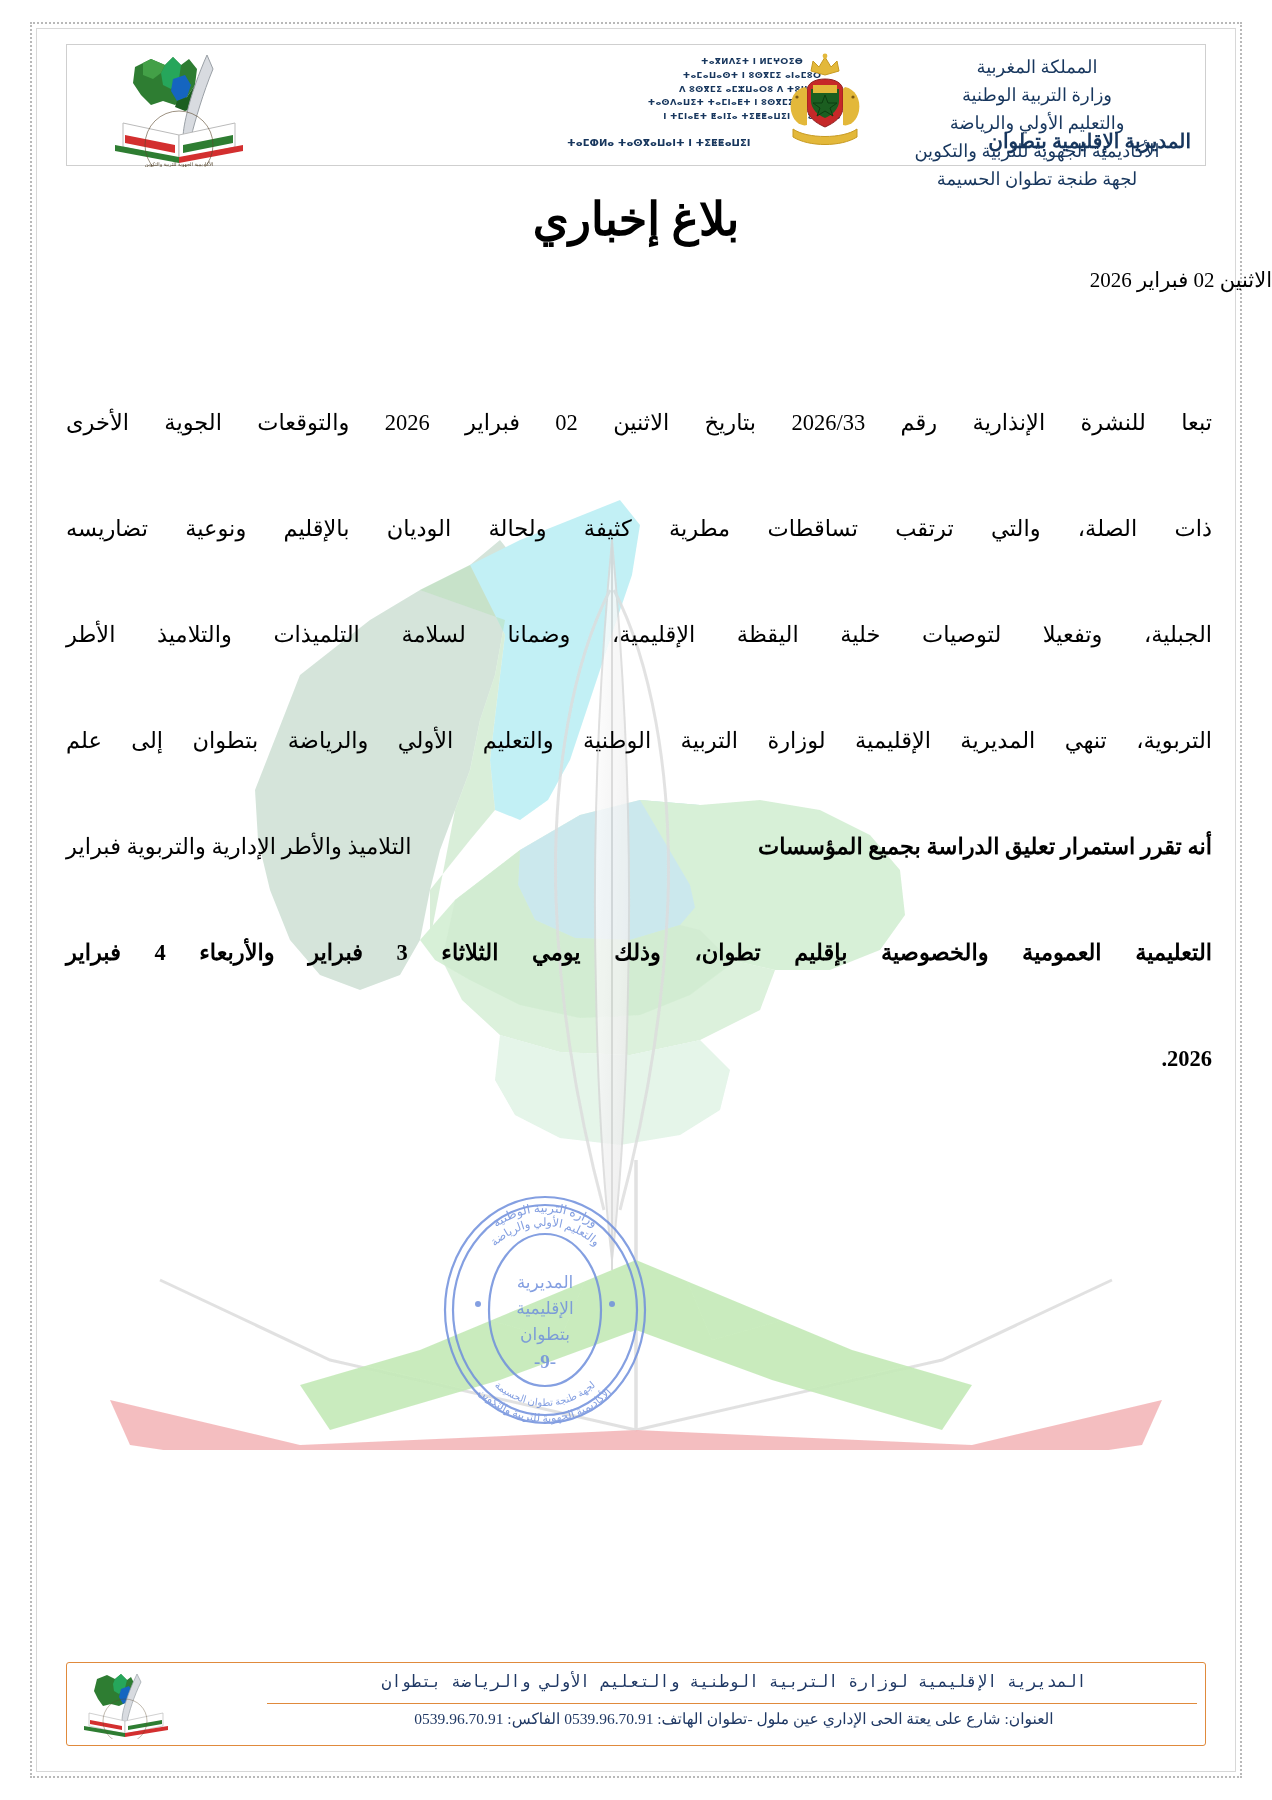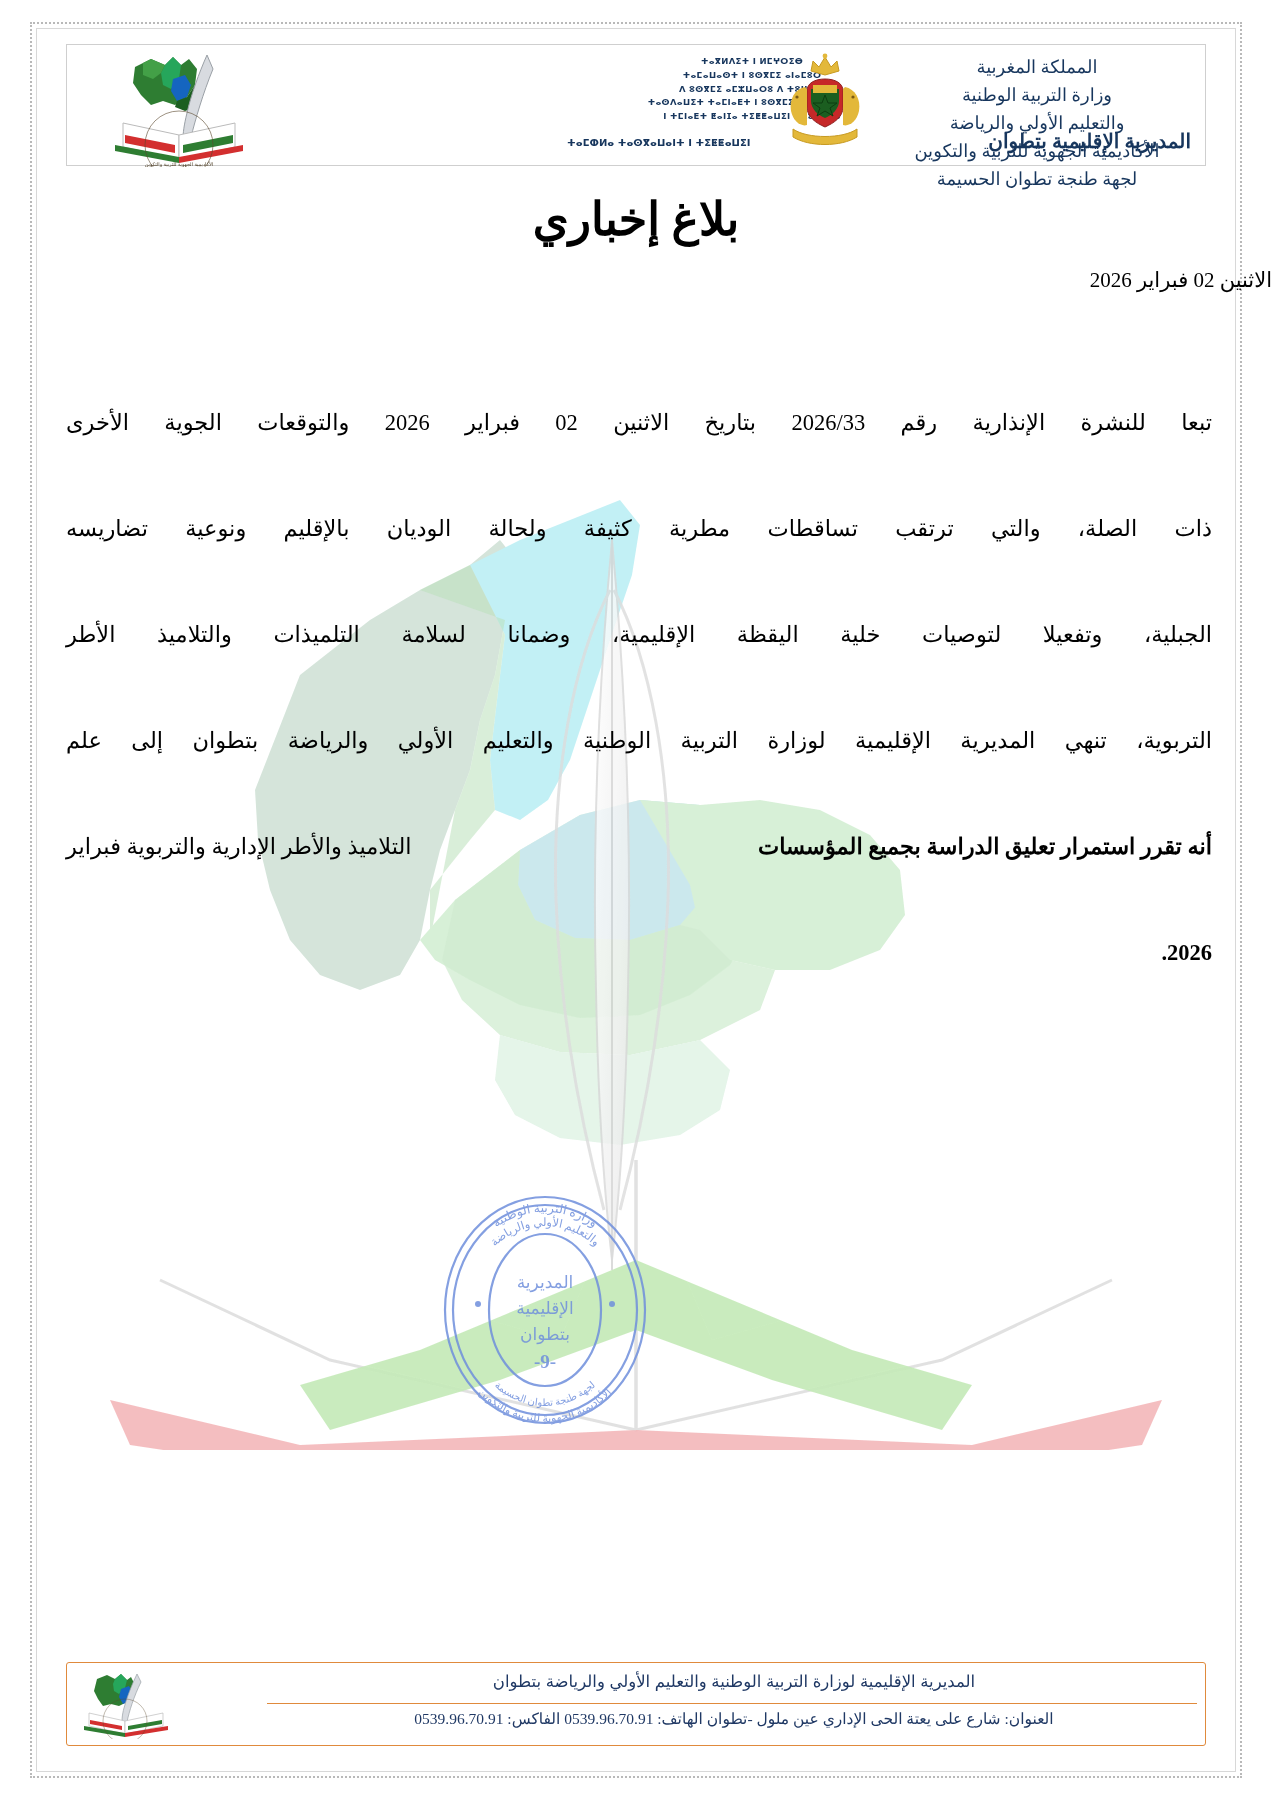--- a/index.html
+++ b/index.html
@@ -184,21 +184,21 @@
     width: 96px; height: 68px;
   }
   #footer-logo svg { width: 100%; height: 100%; }
   #footer-line1 {
     position: absolute;
     right: 16px; top: 9px;
     width: 910px;
     text-align: center;
     color: #1f3864;
     font-size: 16.5px;
-    font-family: Liberation Sans, sans-serif;
+    font-family: Liberation Mono, monospace;
   }
   #footer-rule {
     position: absolute;
     right: 8px; top: 40px;
     width: 930px;
     height: 0;
     border-top: 1px solid #e08a3c;
   }
   #footer-line2 {
     position: absolute;
@@ -343,20 +343,21 @@
 
   <div id="body-text">
     <span class="ln">تبعا للنشرة الإنذارية رقم 2026/33 بتاريخ الاثنين 02 فبراير 2026 والتوقعات الجوية الأخرى</span>
     <span class="ln">ذات الصلة، والتي  ترتقب تساقطات مطرية كثيفة ولحالة الوديان بالإقليم ونوعية تضاريسه</span>
     <span class="ln">الجبلية، وتفعيلا لتوصيات خلية اليقظة الإقليمية، وضمانا لسلامة التلميذات والتلاميذ الأطر</span>
     <span class="ln">التربوية، تنهي المديرية الإقليمية لوزارة التربية الوطنية والتعليم الأولي والرياضة بتطوان إلى علم</span>
     <span class="ln just">
       <span class="bold">أنه تقرر استمرار تعليق الدراسة بجميع المؤسسات</span>
       <span>التلاميذ والأطر الإدارية والتربوية فبراير</span>
     </span>
+    <span class="ln bold">التعليمية العمومية والخصوصية بإقليم تطوان، وذلك يومي الثلاثاء 3 فبراير والأربعاء 4 فبراير</span>
     <span class="ln bold">2026.</span>
   </div>
 
   <div id="stamp">
     <svg viewBox="0 0 250 260" xmlns="http://www.w3.org/2000/svg">
       <defs>
         <path id="arcTop" d="M 30 140 A 95 108 0 0 1 220 140"></path>
         <path id="arcTop2" d="M 44 140 A 81 94  0 0 1 206 140"></path>
         <path id="arcBot" d="M 26 130 A 99 112 0 0 0 224 130"></path>
         <path id="arcBot2" d="M 42 130 A 83 96  0 0 0 208 130"></path>

